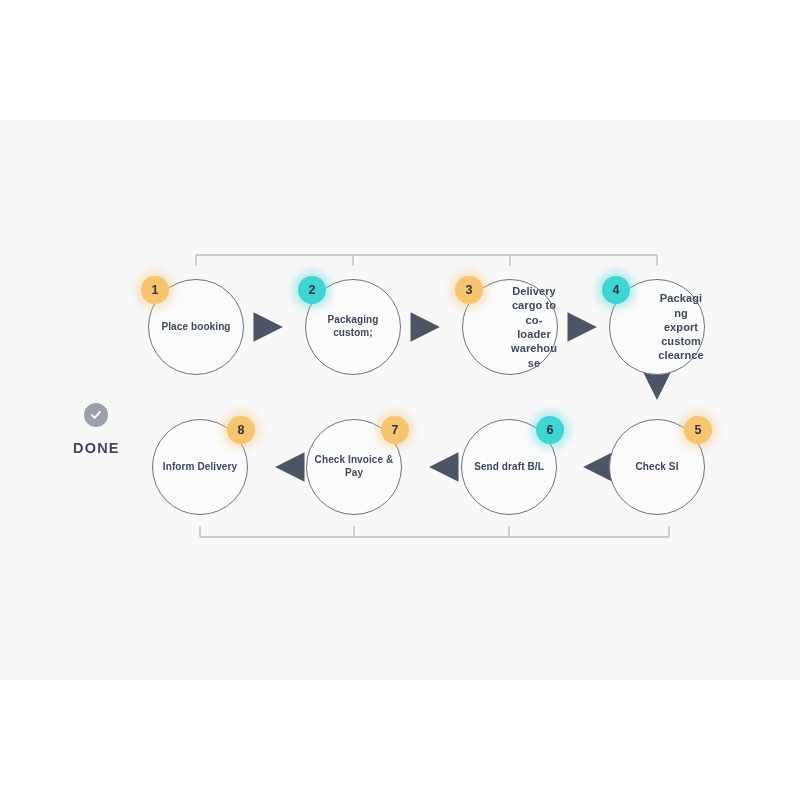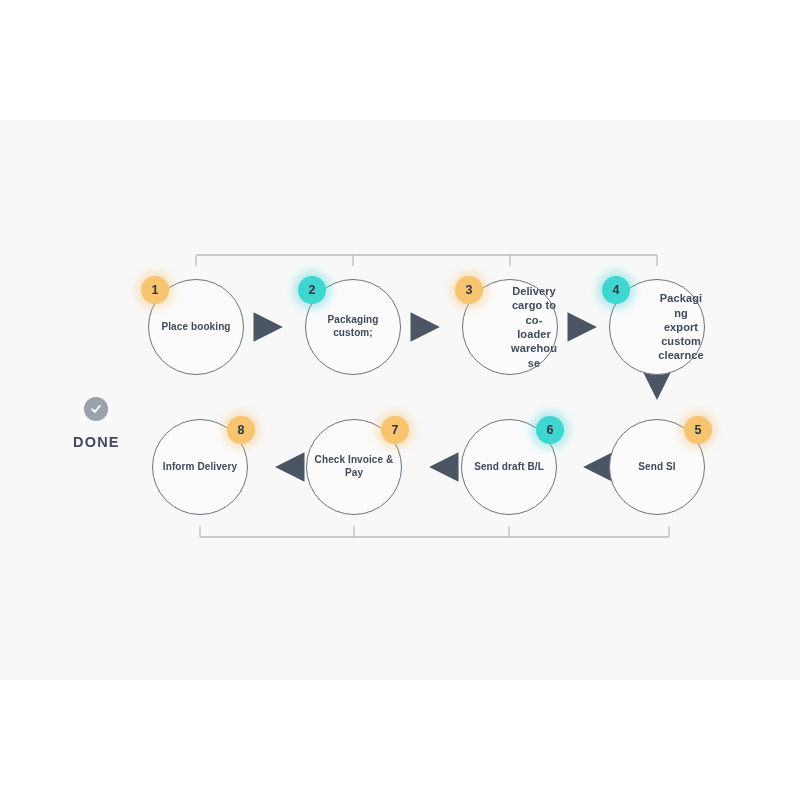--- a/index.html
+++ b/index.html
@@ -175,21 +175,21 @@
 
       <line x1="657" y1="258" x2="657" y2="274" stroke="#4b5563" stroke-width="4.2" marker-end="url(#arrow-down)"></line>
 
       <g stroke="#4b5563" stroke-width="4.2" fill="none" stroke-linecap="butt">
         <line x1="604" y1="347" x2="589" y2="347" marker-end="url(#arrow-left)"></line>
         <line x1="450" y1="347" x2="435" y2="347" marker-end="url(#arrow-left)"></line>
         <line x1="296" y1="347" x2="281" y2="347" marker-end="url(#arrow-left)"></line>
       </g>
     </svg>
 
-    <div id="done-marker" style="left:73px; top:277px;">
+    <div id="done-marker" style="left:73px; top:283px;">
       <div id="done-check">
         <svg width="14" height="14" viewBox="0 0 14 14" xmlns="http://www.w3.org/2000/svg">
           <path d="M3 7.2 L5.7 9.9 L11 3.9" stroke="#ffffff" stroke-width="1.9" fill="none" stroke-linecap="round" stroke-linejoin="round"></path>
         </svg>
       </div>
       <div id="done-text">DONE</div>
     </div>
 
     <div class="step-node" style="left:148px; top:159px;">
       <div class="step-badge amber badge-left">1</div>
@@ -206,21 +206,21 @@
       <div class="step-label tiny">Delivery cargo to co-loader warehouse</div>
     </div>
 
     <div class="step-node" style="left:609px; top:159px;">
       <div class="step-badge teal badge-left">4</div>
       <div class="step-label tiny">Packaging export custom clearnce</div>
     </div>
 
     <div class="step-node" style="left:609px; top:299px;">
       <div class="step-badge amber badge-right">5</div>
-      <div class="step-label">Send SI</div>
+      <div class="step-label">Check SI</div>
     </div>
 
     <div class="step-node" style="left:461px; top:299px;">
       <div class="step-badge teal badge-right">6</div>
       <div class="step-label">Send draft B/L</div>
     </div>
 
     <div class="step-node" style="left:306px; top:299px;">
       <div class="step-badge amber badge-right">7</div>
       <div class="step-label">Check Invoice &amp; Pay</div>

